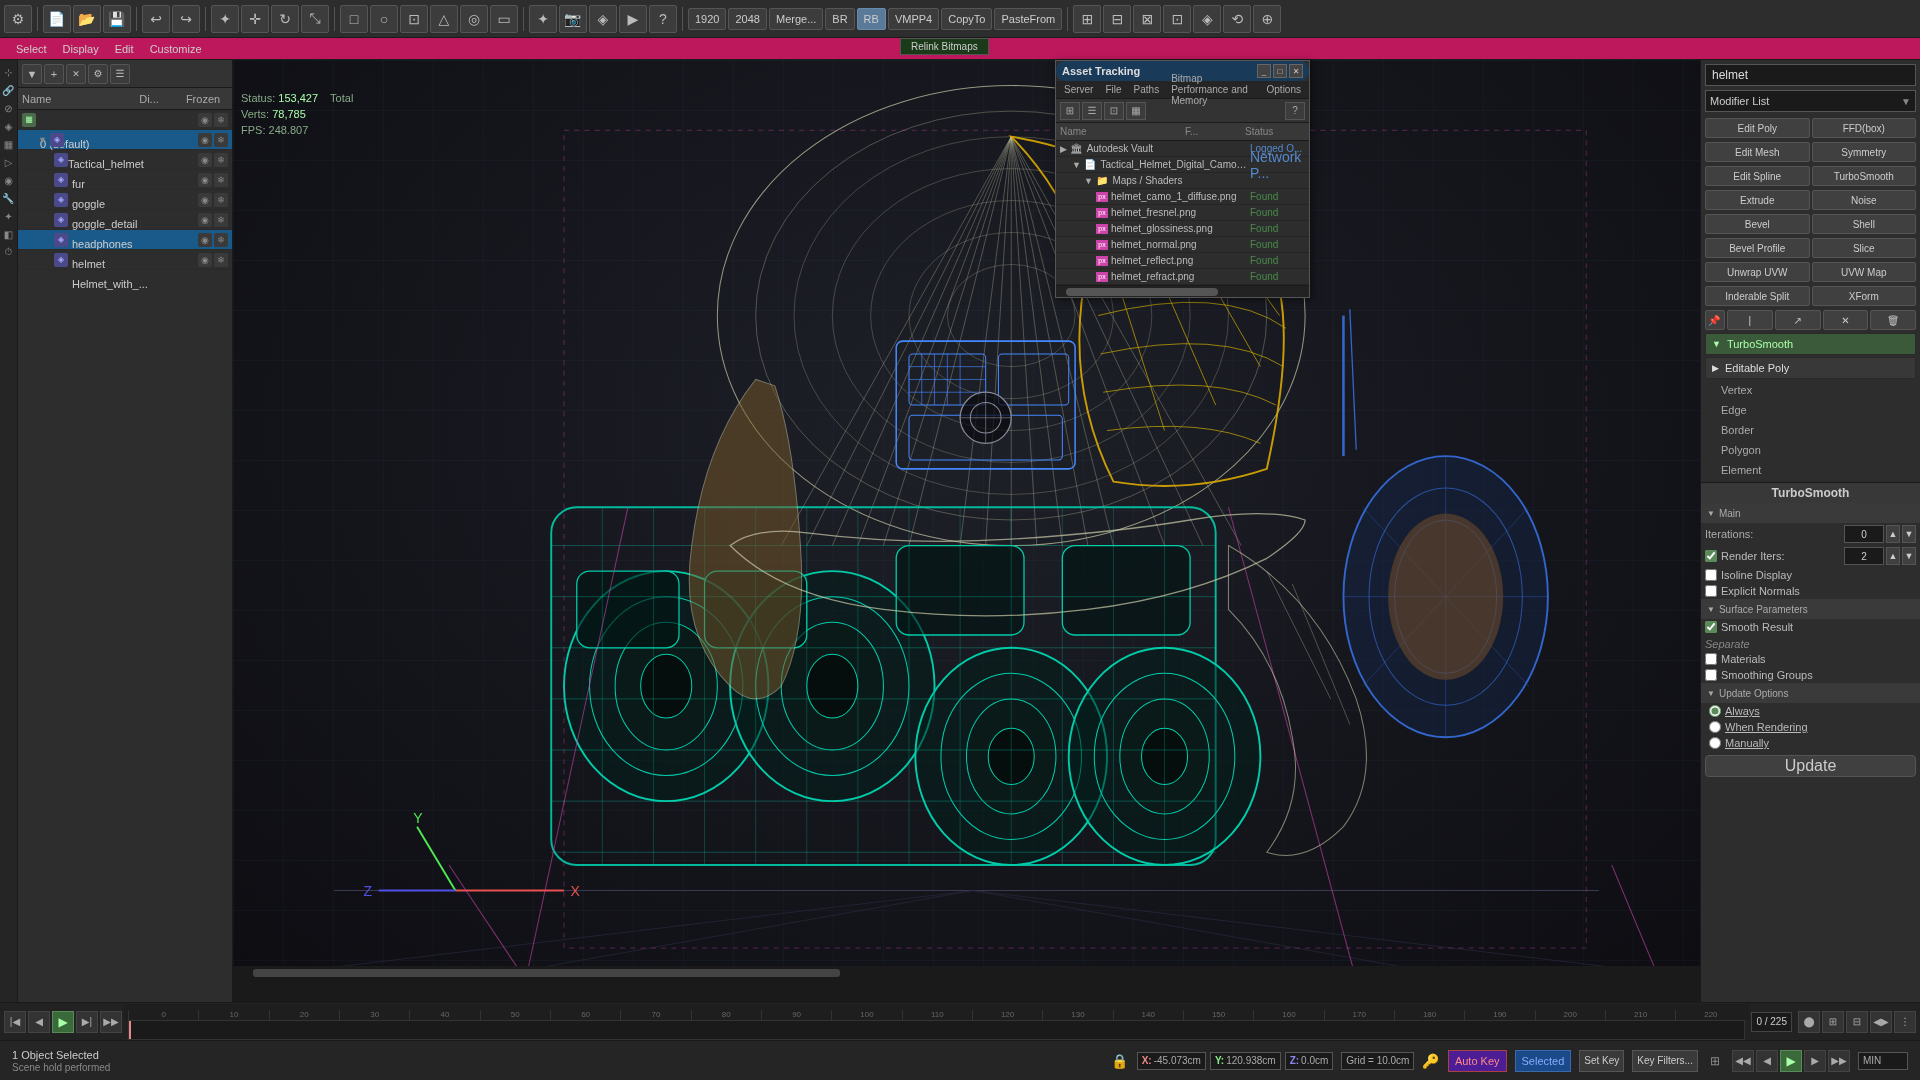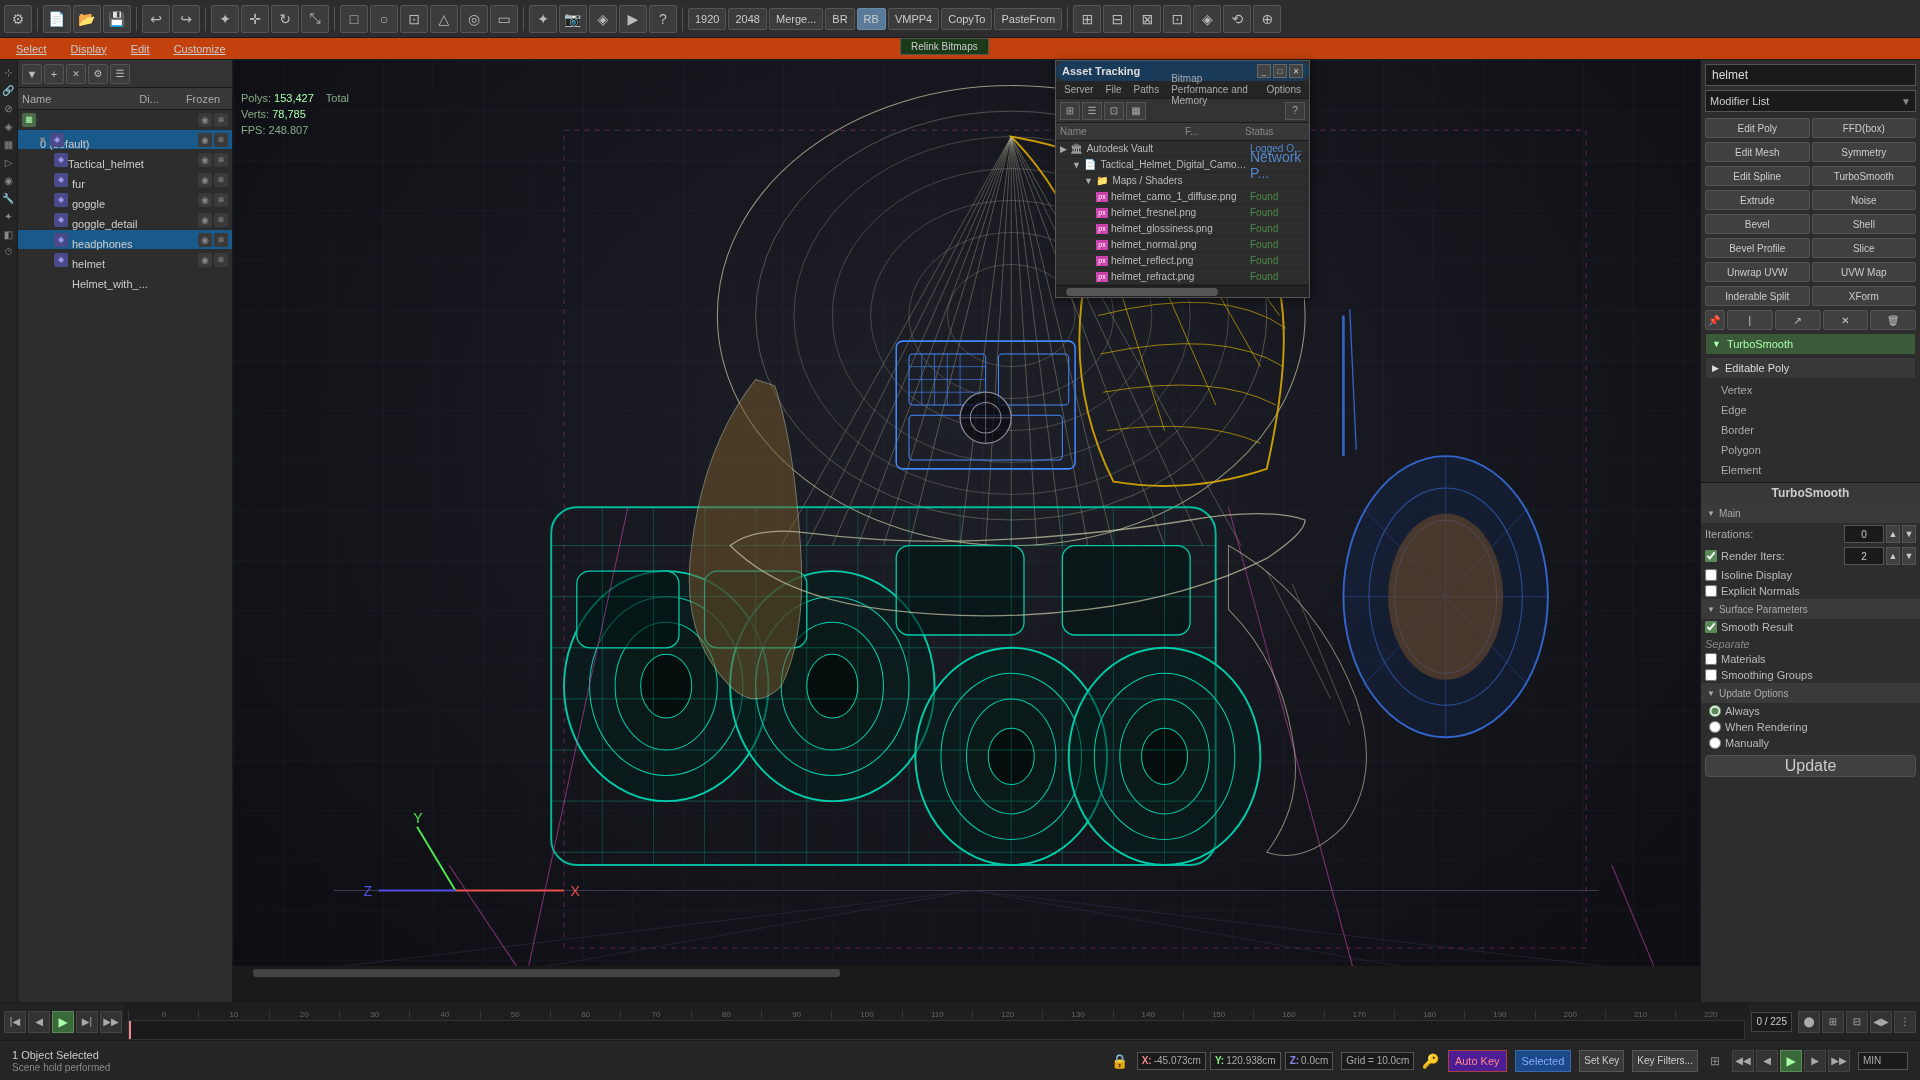--- a/index.html
+++ b/index.html
@@ -60,27 +60,26 @@
     }
     .toolbar-btn-active {
       background: #5a7a9a;
       border-color: #6a8aaa;
     }
 
     
     #menu-bar {
       width: 100%;
       height: 22px;
-      background: #c2410c;
+      background: #be185d;
       display: flex;
       align-items: center;
       border-bottom: 1px solid #1a1a1a;
       padding: 0 8px;
-      gap: 8px;
-      text-decoration: underline;
+      gap: 0;
     }
     .menu-item {
       padding: 2px 8px;
       cursor: pointer;
       font-size: 11px;
       color: #ccc;
       border-radius: 2px;
     }
 
     
@@ -286,20 +285,21 @@
       justify-content: center;
       cursor: pointer;
     }
     .radio-row {
       display: flex;
       align-items: center;
       gap: 4px;
       padding: 2px 8px;
       font-size: 11px;
       color: #bbb;
+      text-decoration: underline;
     }
     .section-title {
       font-size: 11px;
       color: #888;
       padding: 3px 4px 1px;
       font-style: italic;
     }
     .update-btn {
       width: calc(100% - 8px);
       height: 22px;
@@ -804,21 +804,21 @@
   </div>
 
   <div id="viewport">
 
     <div id="viewport-canvas">
       <div class="scene-bg"></div>
       <div class="grid-overlay"></div>
 
       <div id="viewport-stats">
         <div>
-          <span>Polys:</span>
+          <span>Status:</span>
           <span style="color:#aaffaa;">153,427</span>
           &nbsp;&nbsp;
           <span>Total</span>
         </div>
         <div>
           <span>Verts:</span>
           <span style="color:#aaffaa;">78,785</span>
         </div>
         <div style="color:#8a8;">
           <span>FPS:</span>

